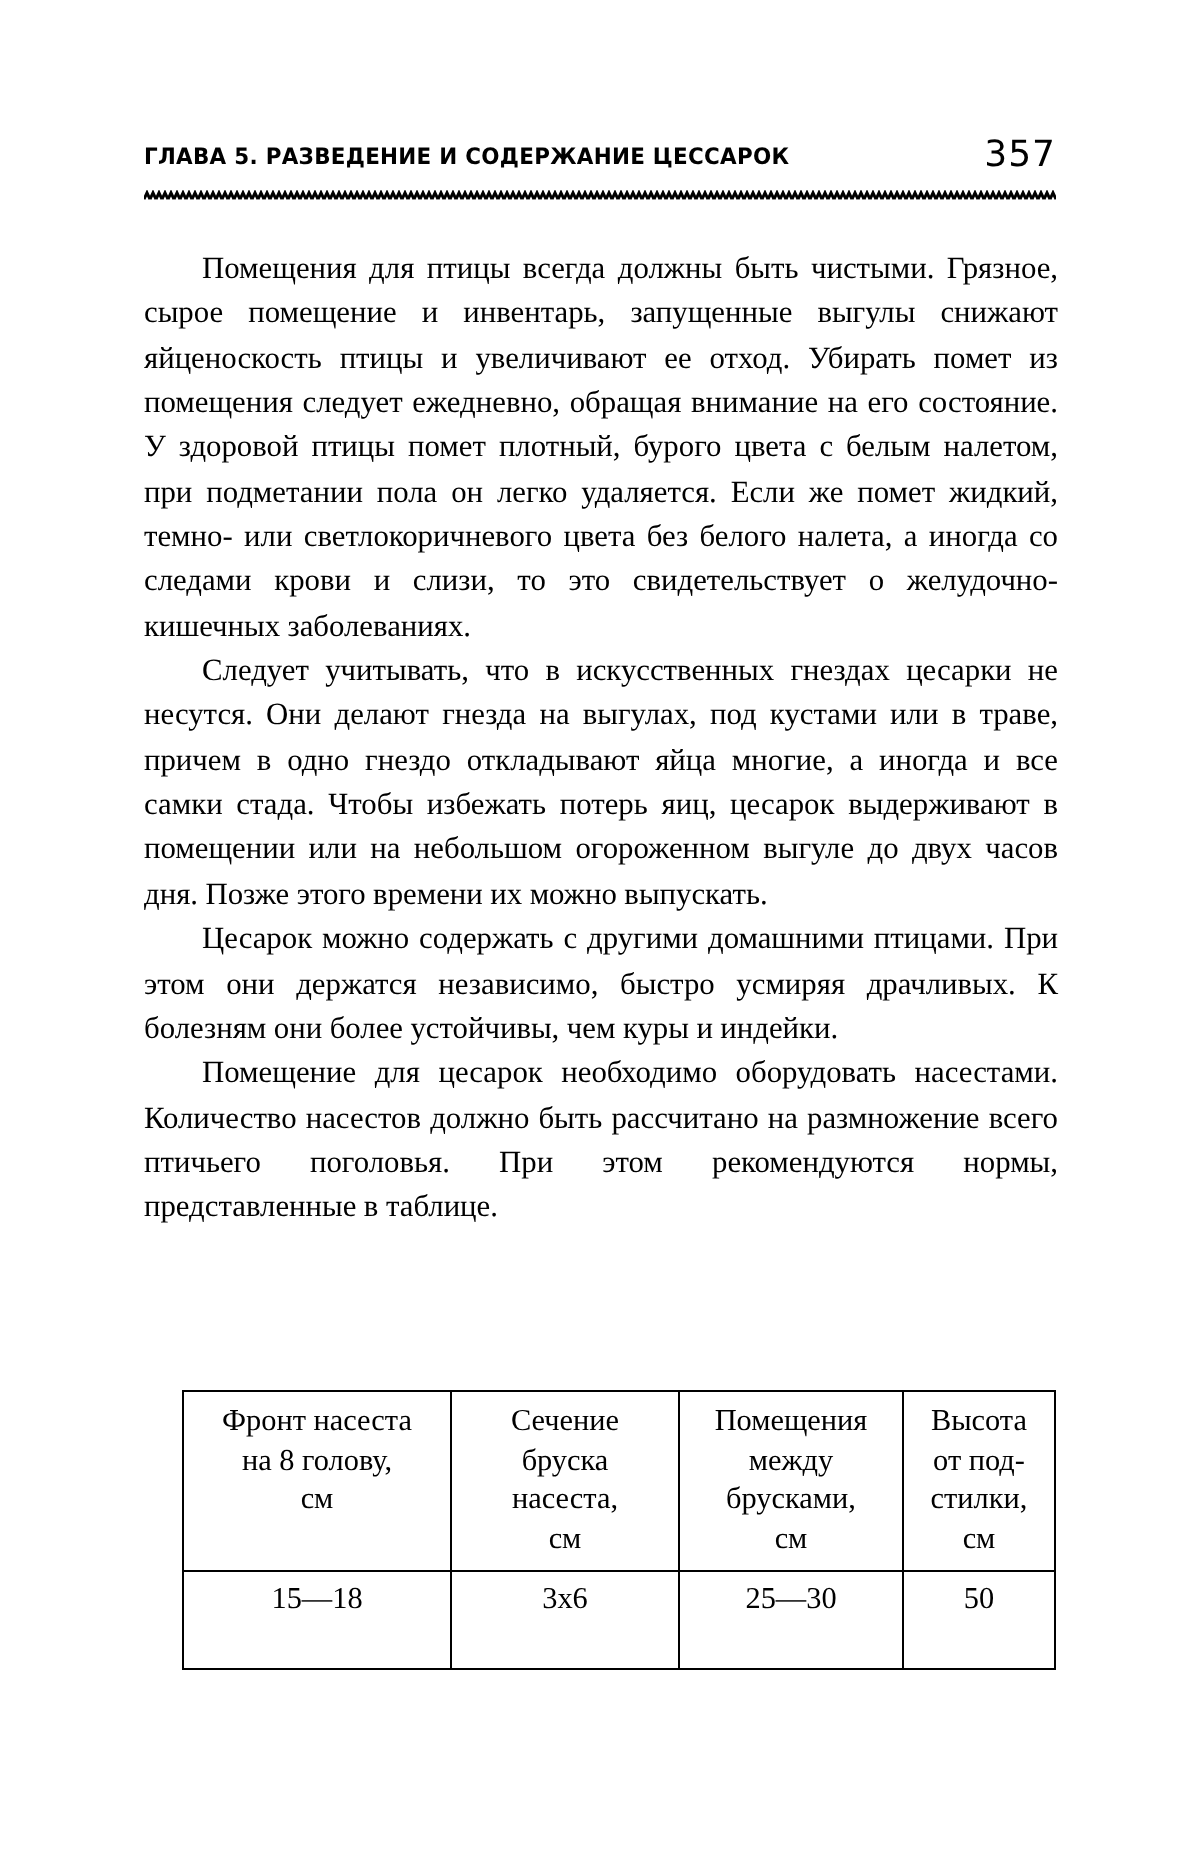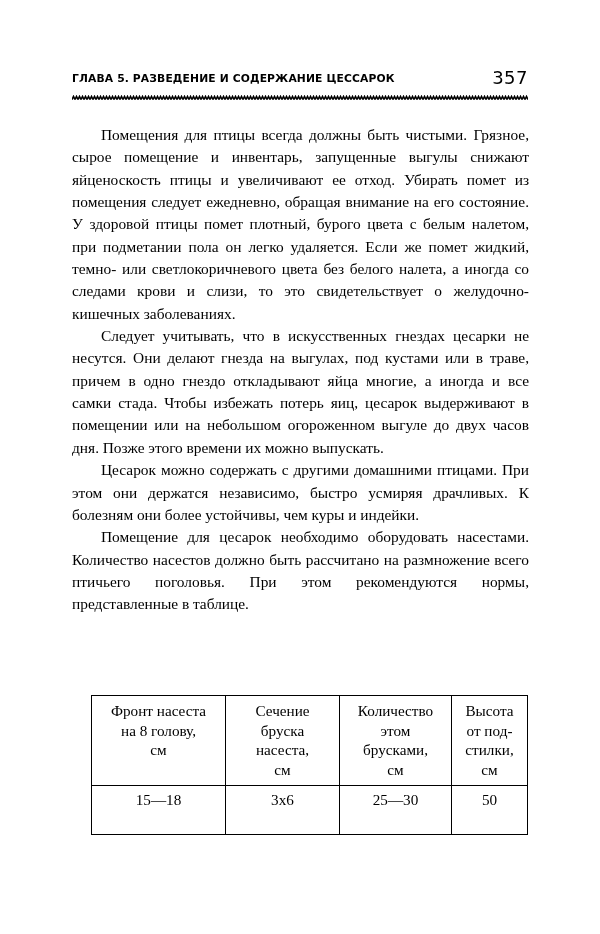--- a/index.html
+++ b/index.html
@@ -176,22 +176,22 @@
             <span class="hdr-line">на 8 голову,</span>
             <span class="hdr-line">см</span>
           </th>
           <th>
             <span class="hdr-line">Сечение</span>
             <span class="hdr-line">бруска</span>
             <span class="hdr-line">насеста,</span>
             <span class="hdr-line">см</span>
           </th>
           <th>
-            <span class="hdr-line">Количество</span>
-            <span class="hdr-line">этом</span>
+            <span class="hdr-line">Помещения</span>
+            <span class="hdr-line">между</span>
             <span class="hdr-line">брусками,</span>
             <span class="hdr-line">см</span>
           </th>
           <th>
             <span class="hdr-line">Высота</span>
             <span class="hdr-line">от под-</span>
             <span class="hdr-line">стилки,</span>
             <span class="hdr-line">см</span>
           </th>
         </tr>

